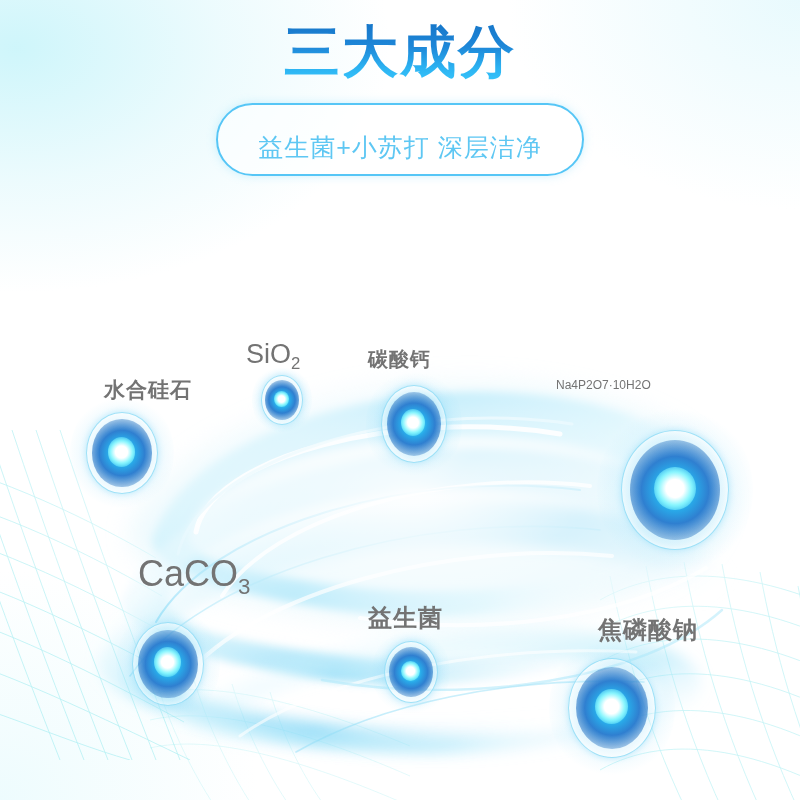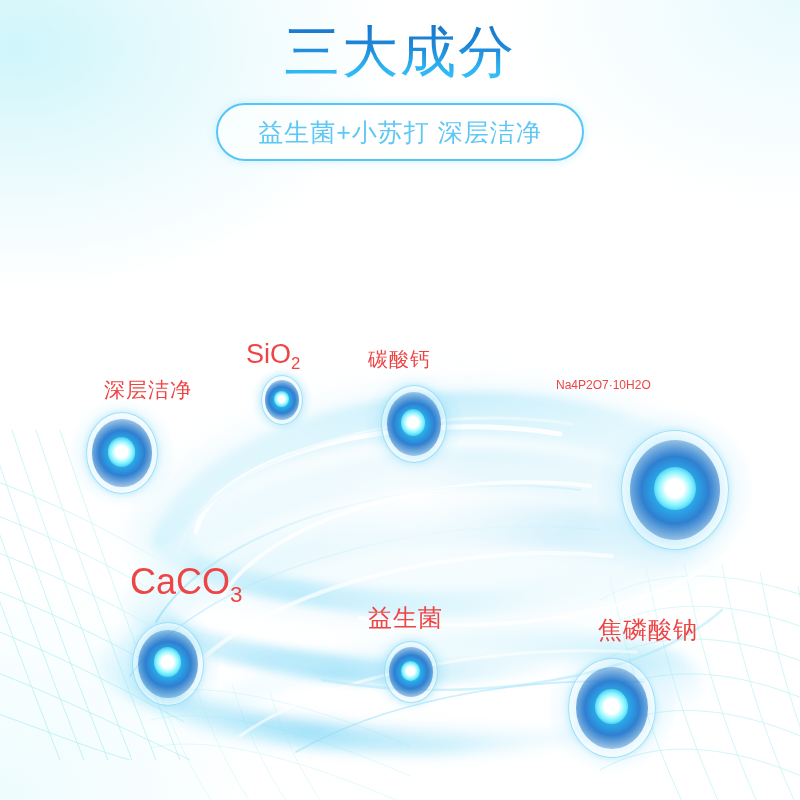--- a/index.html
+++ b/index.html
@@ -70,21 +70,21 @@
 
   
   .header {
     position: absolute;
     left: 0;
     top: 0;
     width: 800px;
     text-align: center;
   }
   .title-line {
-    font-weight: normal;
+    font-weight: bold;
     letter-spacing: 2px;
     line-height: 1.06;
     background: linear-gradient(180deg, #1676c9 0%, #1e87d8 42%, #2cb3f2 78%, #36c3fa 100%);
     -webkit-background-clip: text;
     background-clip: text;
     color: transparent;
     -webkit-text-fill-color: transparent;
   }
   .title-1 {
     margin-top: 22px;
@@ -98,43 +98,43 @@
 
   .pill-wrap {
     margin-top: 22px;
     display: flex;
     justify-content: center;
   }
   .pill {
     display: inline-block;
     border: 2px solid #56c6f6;
     border-radius: 999px;
-    padding: 11px 40px 10px 40px;
+    padding: 26px 40px 10px 40px;
     font-size: 25px;
     letter-spacing: 1px;
     color: #5ec7f3;
     background: rgba(255,255,255,0.55);
     box-shadow: 0 0 10px rgba(120,214,248,0.35);
   }
 
   
   .label {
     position: absolute;
-    color: #ef4444;
+    color: #737373;
     white-space: nowrap;
     font-weight: normal;
   }
-  .label.cjk { font-weight: normal; letter-spacing: 1px; }
+  .label.cjk { font-weight: bold; letter-spacing: 1px; }
   .label sub { font-size: 0.62em; }
 
   .lbl-hydrated  { left: 104px; top: 376px; font-size: 21px; }
   .lbl-sio2      { left: 246px; top: 339px; font-size: 27px; }
   .lbl-caco3-cn  { left: 368px; top: 346px; font-size: 20px; }
   .lbl-tspp-f    { left: 556px; top: 378px; font-size: 12px; }
-  .lbl-caco3     { left: 130px; top: 553px; font-size: 36px; margin-top: 8px; }
+  .lbl-caco3     { left: 138px; top: 553px; font-size: 36px; }
   .lbl-probio    { left: 368px; top: 602px; font-size: 24px; }
   .lbl-tspp-cn   { left: 573px; top: 614px; font-size: 24px; margin-left: 25px; }
 
   
   .orb {
     position: absolute;
     border-radius: 50%;
     pointer-events: none;
   }
   .orb .ring {
@@ -372,21 +372,21 @@
     <div class="core" style="left:31%; top:31%; width:37%; height:35%;"></div>
   </div>
 
   <div class="header">
     <div class="title-line title-1">三大成分</div>
     <div class="pill-wrap">
       <div class="pill">益生菌+小苏打 深层洁净</div>
     </div>
   </div>
 
-  <div class="label cjk lbl-hydrated">深层洁净</div>
+  <div class="label cjk lbl-hydrated">水合硅石</div>
 
   <div class="label lbl-sio2"><span>SiO</span><sub>2</sub></div>
 
   <div class="label cjk lbl-caco3-cn">碳酸钙</div>
 
   <div class="label lbl-tspp-f">Na4P2O7·10H2O</div>
 
   <div class="label lbl-caco3"><span>CaCO</span><sub>3</sub></div>
 
   <div class="label cjk lbl-probio">益生菌</div>

